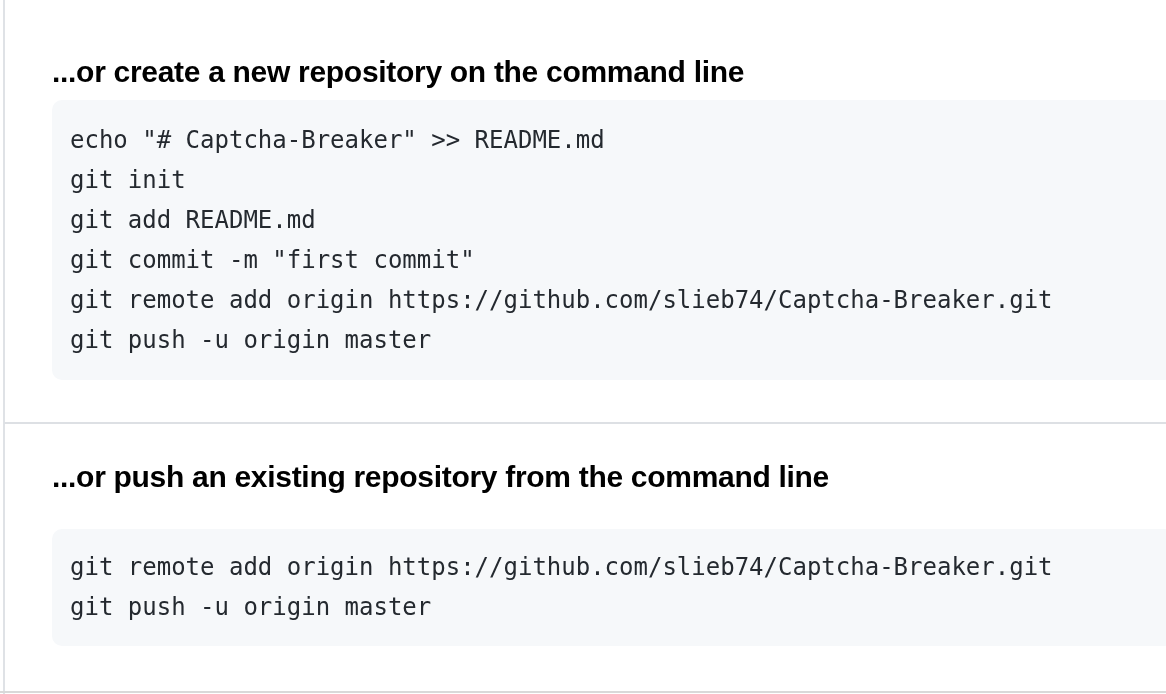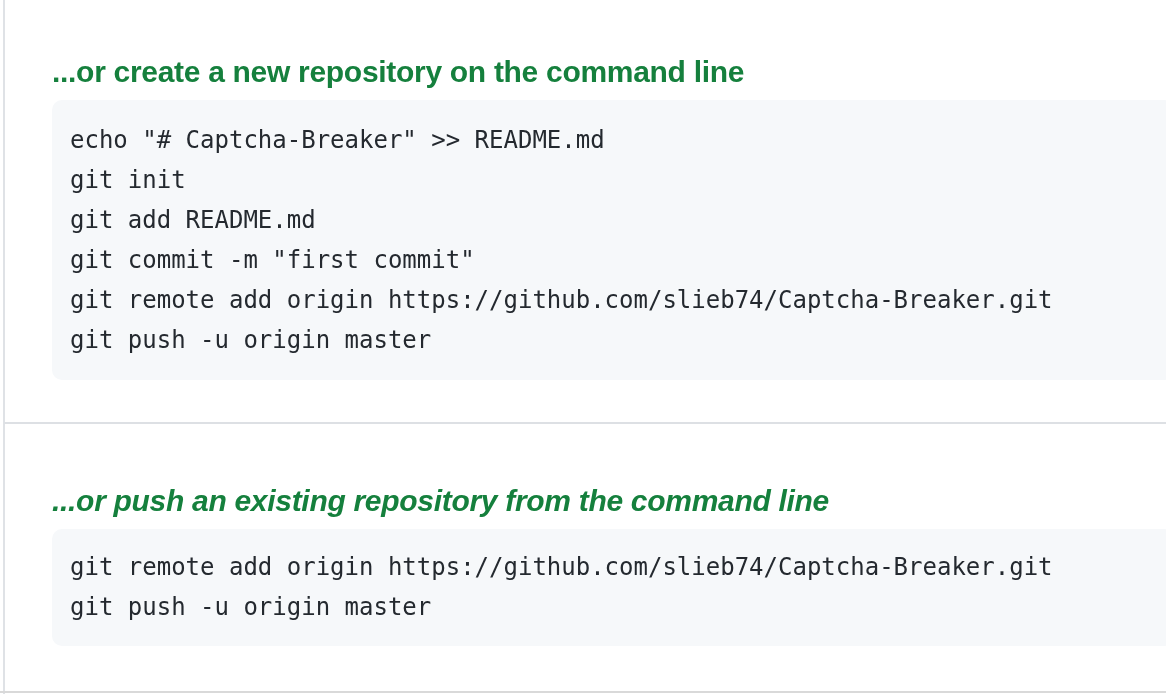--- a/index.html
+++ b/index.html
@@ -36,25 +36,25 @@
     left: 4px; top: 422px;
     width: 1162px; height: 2px;
     background: #dde0e4;
   }
   .section-heading {
     position: absolute;
     left: 52px;
     font-size: 30px;
     font-weight: 700;
     letter-spacing: -0.3px;
-    color: #15803d;
+    color: #000000;
     white-space: nowrap;
   }
   #heading-1 { top: 55px; }
-  #heading-2 { top: 484px; font-style: italic; }
+  #heading-2 { top: 460px; }
   .code-block {
     position: absolute;
     left: 52px;
     width: 1122px; 
     background: #f6f8fa;
     border-radius: 10px;
     padding: 20px 18px;
   }
   #code-block-1 { top: 100px; height: 280px; }
   #code-block-2 { top: 529px; height: 117px; padding-top: 18px; }

